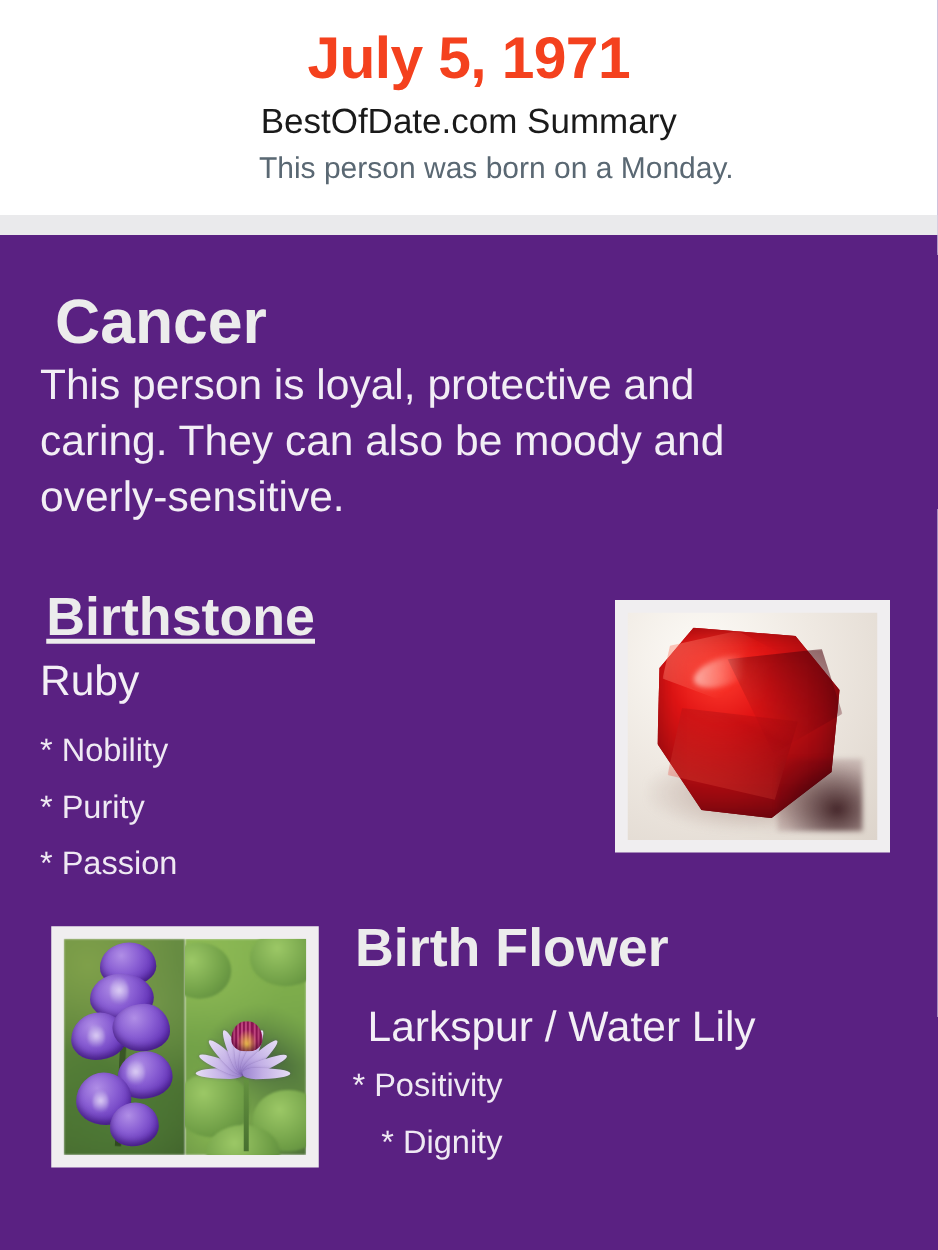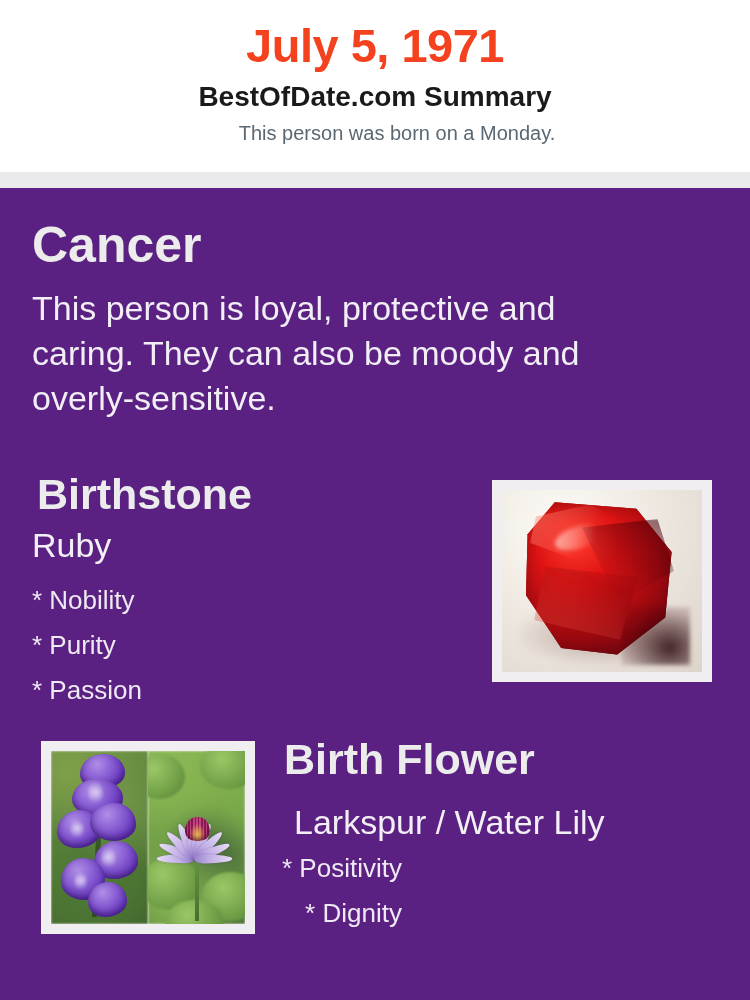--- a/index.html
+++ b/index.html
@@ -34,27 +34,27 @@
   .header-date {
     font-size: 47px;
     font-weight: bold;
     color: #f4411e;
     line-height: 1.0;
     letter-spacing: -0.5px;
     margin: 0;
   }
   .header-site {
     font-size: 28px;
-    font-weight: bold;
+    font-weight: normal;
     color: #1a1a1a;
     line-height: 1.0;
     margin: 14px 0 0 0;
   }
   .header-note {
-    font-size: 20px;
+    font-size: 24px;
     font-weight: normal;
     color: #5a6873;
     line-height: 1.0;
     margin: 12px 0 0 0;
     padding-left: 44px;
   }
   .header-divider {
     position: absolute;
     left: 0; top: 172px;
     width: 750px;
@@ -73,21 +73,21 @@
   }
 
   
   .zodiac-title {
     position: absolute;
     left: 32px; top: 32px;
     font-size: 50px;
     font-weight: bold;
     color: #ececec;
     line-height: 1.0;
-    margin: 0;
+    margin: 12px;
   }
   .zodiac-desc {
     position: absolute;
     left: 32px; top: 98px;
     width: 620px;
     font-size: 34px;
     font-weight: normal;
     color: #f2eef5;
     line-height: 1.32;
     margin: 0;
@@ -95,20 +95,21 @@
 
   
   .stone-title {
     position: absolute;
     left: 37px; top: 285px;
     font-size: 43px;
     font-weight: bold;
     color: #ececec;
     line-height: 1.0;
     margin: 0;
+    text-decoration: underline;
   }
   .stone-name {
     position: absolute;
     left: 32px; top: 340px;
     font-size: 34px;
     font-weight: normal;
     color: #f3eff6;
     line-height: 1.0;
     margin: 0;
     text-align: right;

